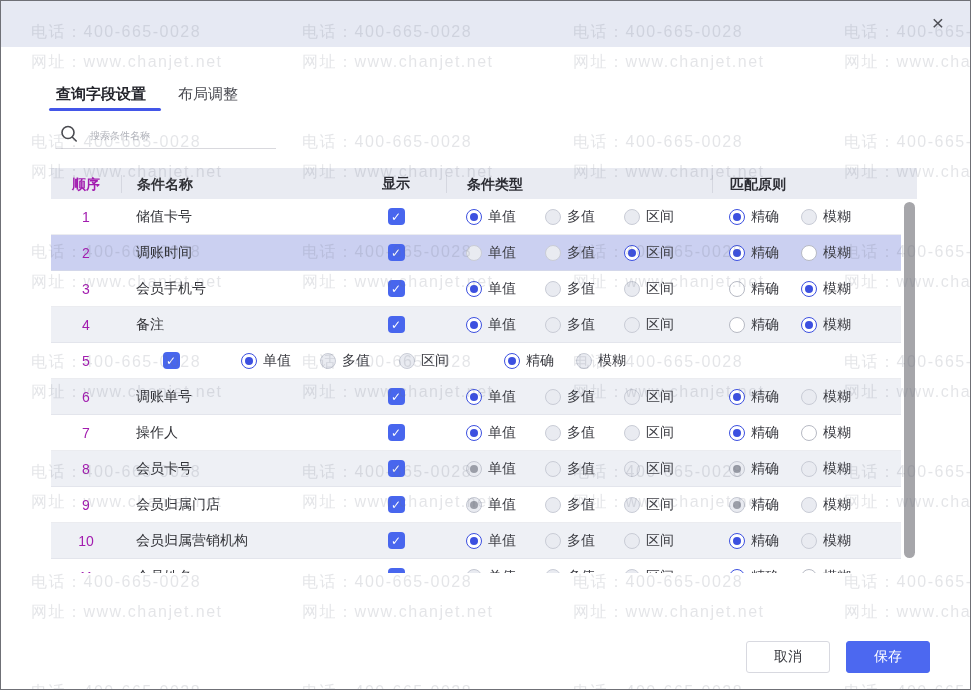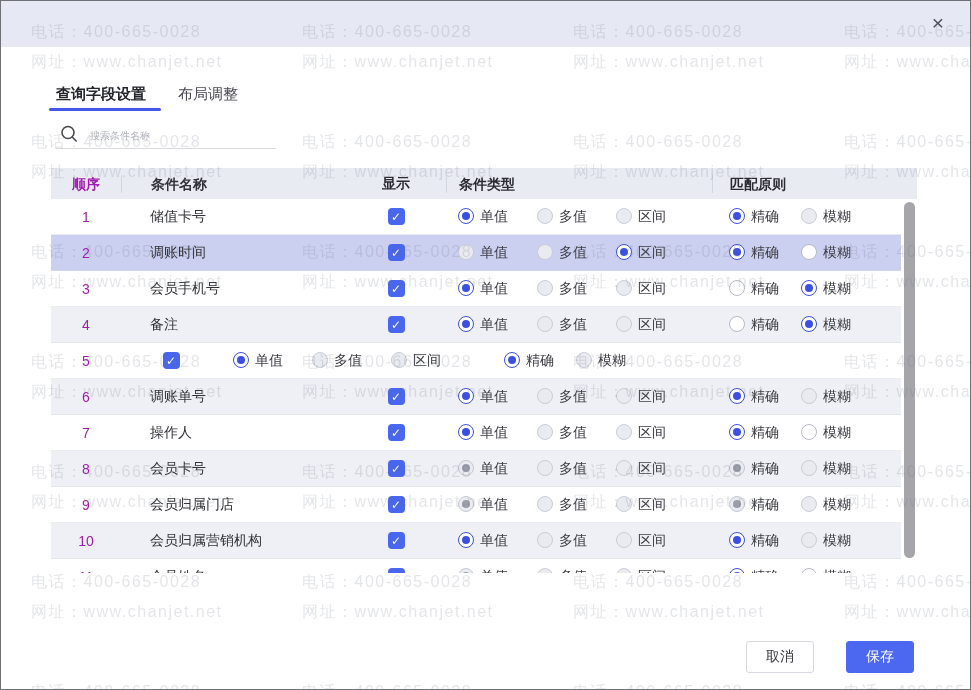--- a/index.html
+++ b/index.html
@@ -25,49 +25,49 @@
   .search-input::placeholder{color:#b3b5bc;}
   .search-underline{position:absolute;left:55px;top:147px;width:220px;height:1px;background:#d9d9de;}
 
   
   .thead{position:absolute;left:50px;top:167px;width:866px;height:31px;background:#e9ebf2;display:flex;align-items:center;font-size:14px;font-weight:bold;color:#2b2c33;}
   .tviewport{position:absolute;left:50px;top:198px;width:850px;height:374px;overflow:hidden;}
   .trow{display:flex;align-items:center;height:36px;width:850px;border-bottom:1px solid rgba(218,220,228,.55);font-size:14px;}
   .trow.even{background:#eef0f5;}
   .trow.selected{background:#cbd0f1;}
   .c-order{width:70px;text-align:center;color:#a21caf;flex:none;}
-  .c-name{width:225px;padding-left:29px;color:#323338;flex:none;}
+  .c-name{width:225px;padding-left:15px;color:#323338;flex:none;}
   .c-show{width:100px;display:flex;justify-content:center;flex:none;}
-  .c-type{width:266px;padding-left:12px;display:flex;align-items:center;flex:none;}
+  .c-type{width:266px;padding-left:20px;display:flex;align-items:center;flex:none;}
   .c-match{width:189px;padding-left:17px;display:flex;align-items:center;flex:none;}
   .thead .c-show{display:block;text-align:center;}
   .thead .c-name,.thead .c-type,.thead .c-match{border-left:1px solid #d5d7e0;height:18px;line-height:18px;padding-top:0;padding-bottom:0;display:block;}
   .thead .c-order{line-height:18px;}
   .hfill{flex:1;}
 
   
   .cbx{width:17px;height:17px;border-radius:4px;background:#4866ee;color:#fff;display:flex;align-items:center;justify-content:center;font-size:12px;font-weight:bold;cursor:pointer;}
   .cbx::after{content:"✓";}
-  .pair{display:inline-flex;align-items:flex-start;flex:none;}
+  .pair{display:inline-flex;align-items:center;flex:none;}
   .c-type .pair{margin-right:29px;}
   .c-match .pair{margin-right:22px;}
   .radio{width:16px;height:16px;border-radius:50%;position:relative;flex:none;margin-right:6px;}
   .r-on{border:1px solid #3c50e0;background:#fff;}
   .r-on::after{content:"";position:absolute;inset:3px;border-radius:50%;background:#3c50e0;}
   .r-off{border:1px solid #b7bac4;background:#fff;}
   .r-dis{border:1px solid #c9ccd6;background:#e9ebf1;}
   .r-dison{border:1px solid #c5c8d2;background:#e9ebf1;}
   .r-dison::after{content:"";position:absolute;inset:3px;border-radius:50%;background:#9b9ea8;}
   .rlabel{color:#3c3d43;}
 
   
   .sb-thumb{position:absolute;left:903px;top:201px;width:11px;height:356px;background:#a6a6aa;border-radius:6px;cursor:pointer;}
 
   
-  .btn{position:absolute;top:640px;width:68px;height:32px;border-radius:3px;font-size:14px;display:flex;align-items:center;justify-content:center;cursor:pointer;}
+  .btn{position:absolute;top:640px;width:84px;height:32px;border-radius:3px;font-size:14px;display:flex;align-items:center;justify-content:center;cursor:pointer;}
   .btn-cancel{left:745px;background:#fff;border:1px solid #d8d9e0;color:#36373d;}
   .btn-save{left:845px;background:#4c68f0;border:1px solid #4c68f0;color:#fff;}
 
   
   .wm-layer{position:absolute;inset:0;pointer-events:none;z-index:50;overflow:hidden;}
   .wm{position:absolute;white-space:nowrap;font-size:16px;letter-spacing:1.5px;color:rgba(104,109,130,0.18);}
 </style>
 </head>
 <body>
 

